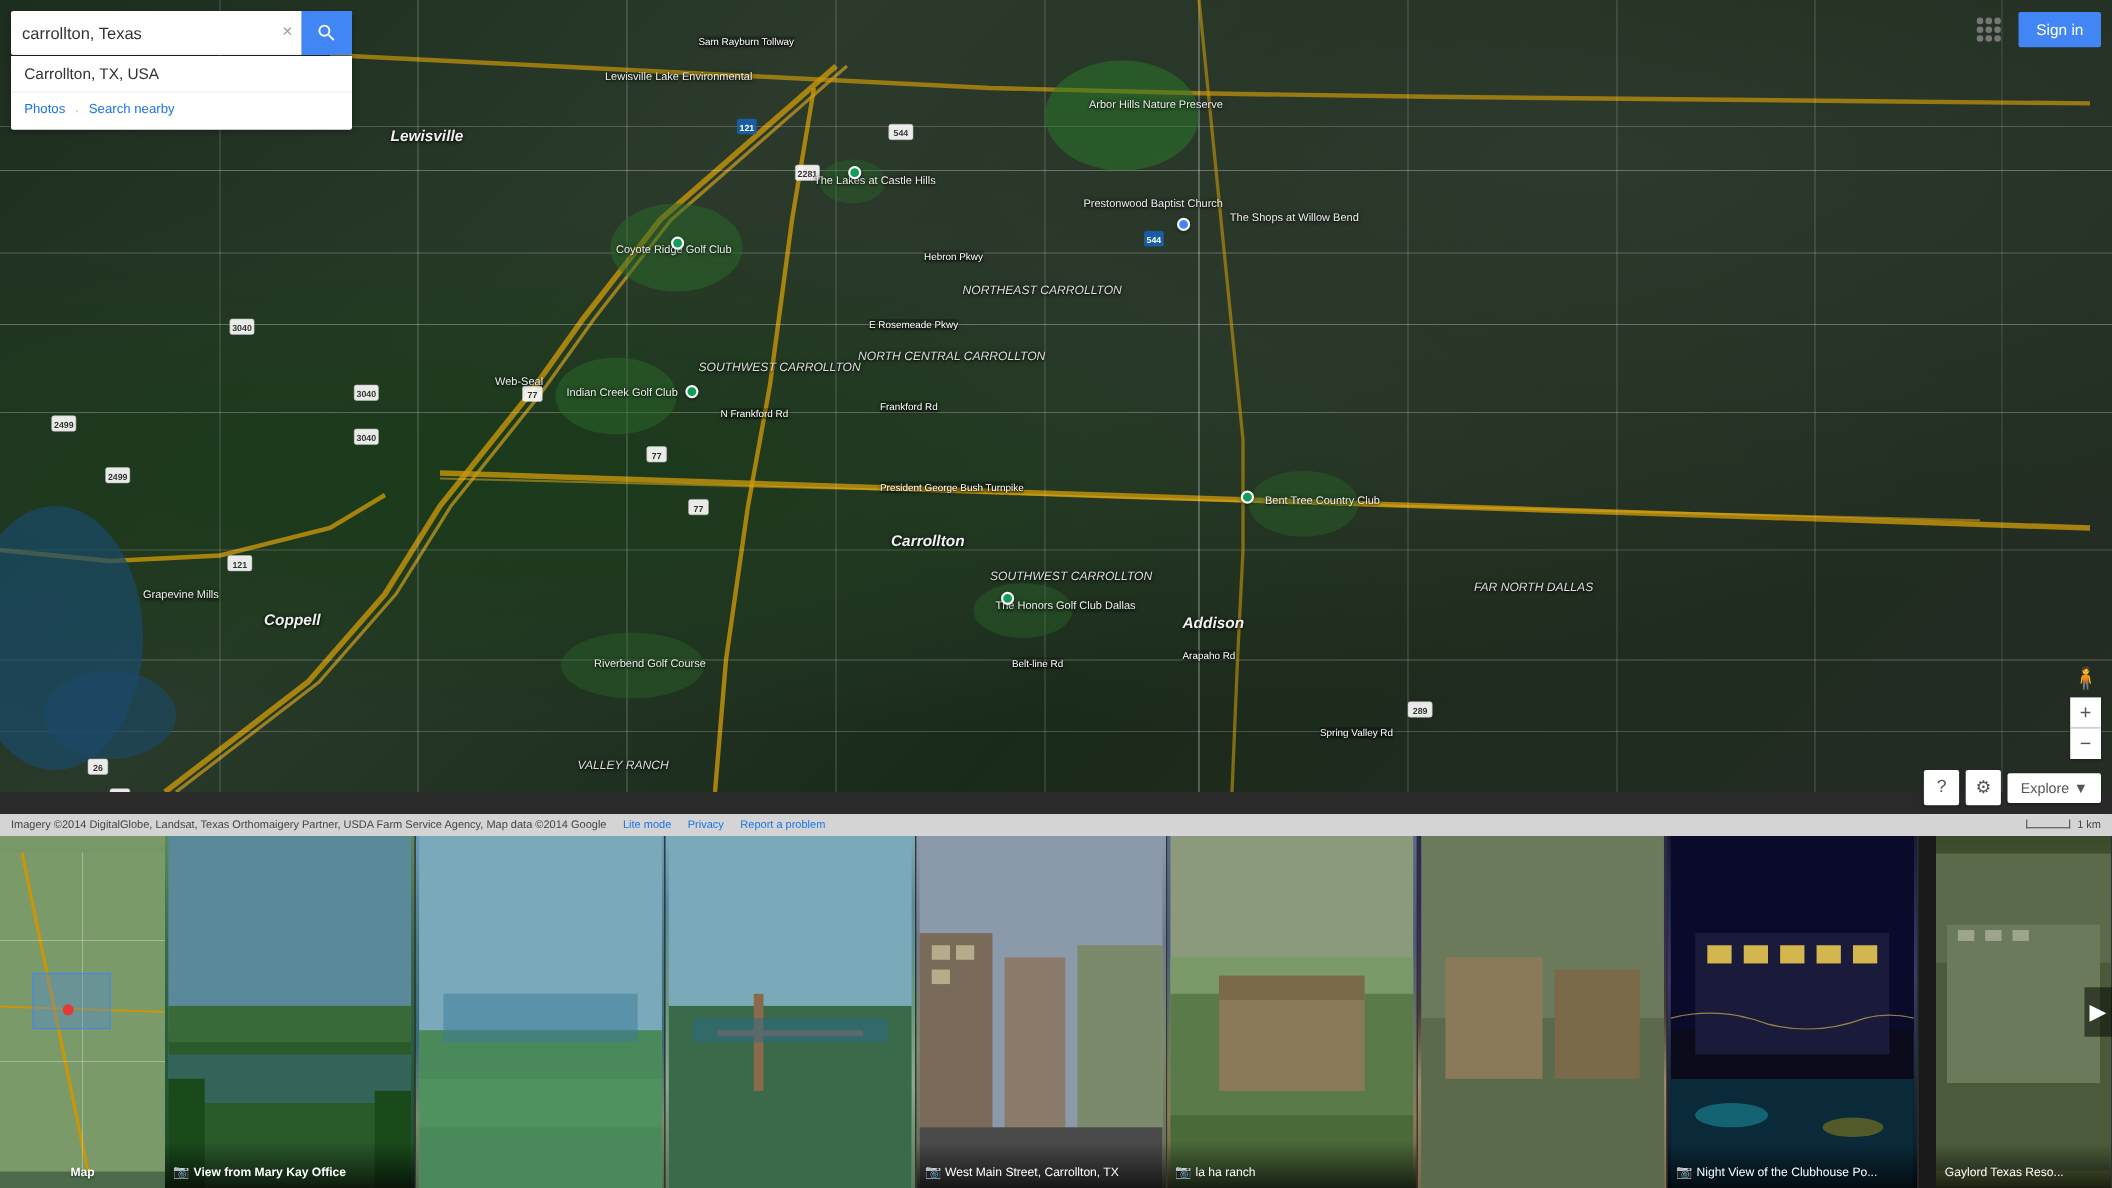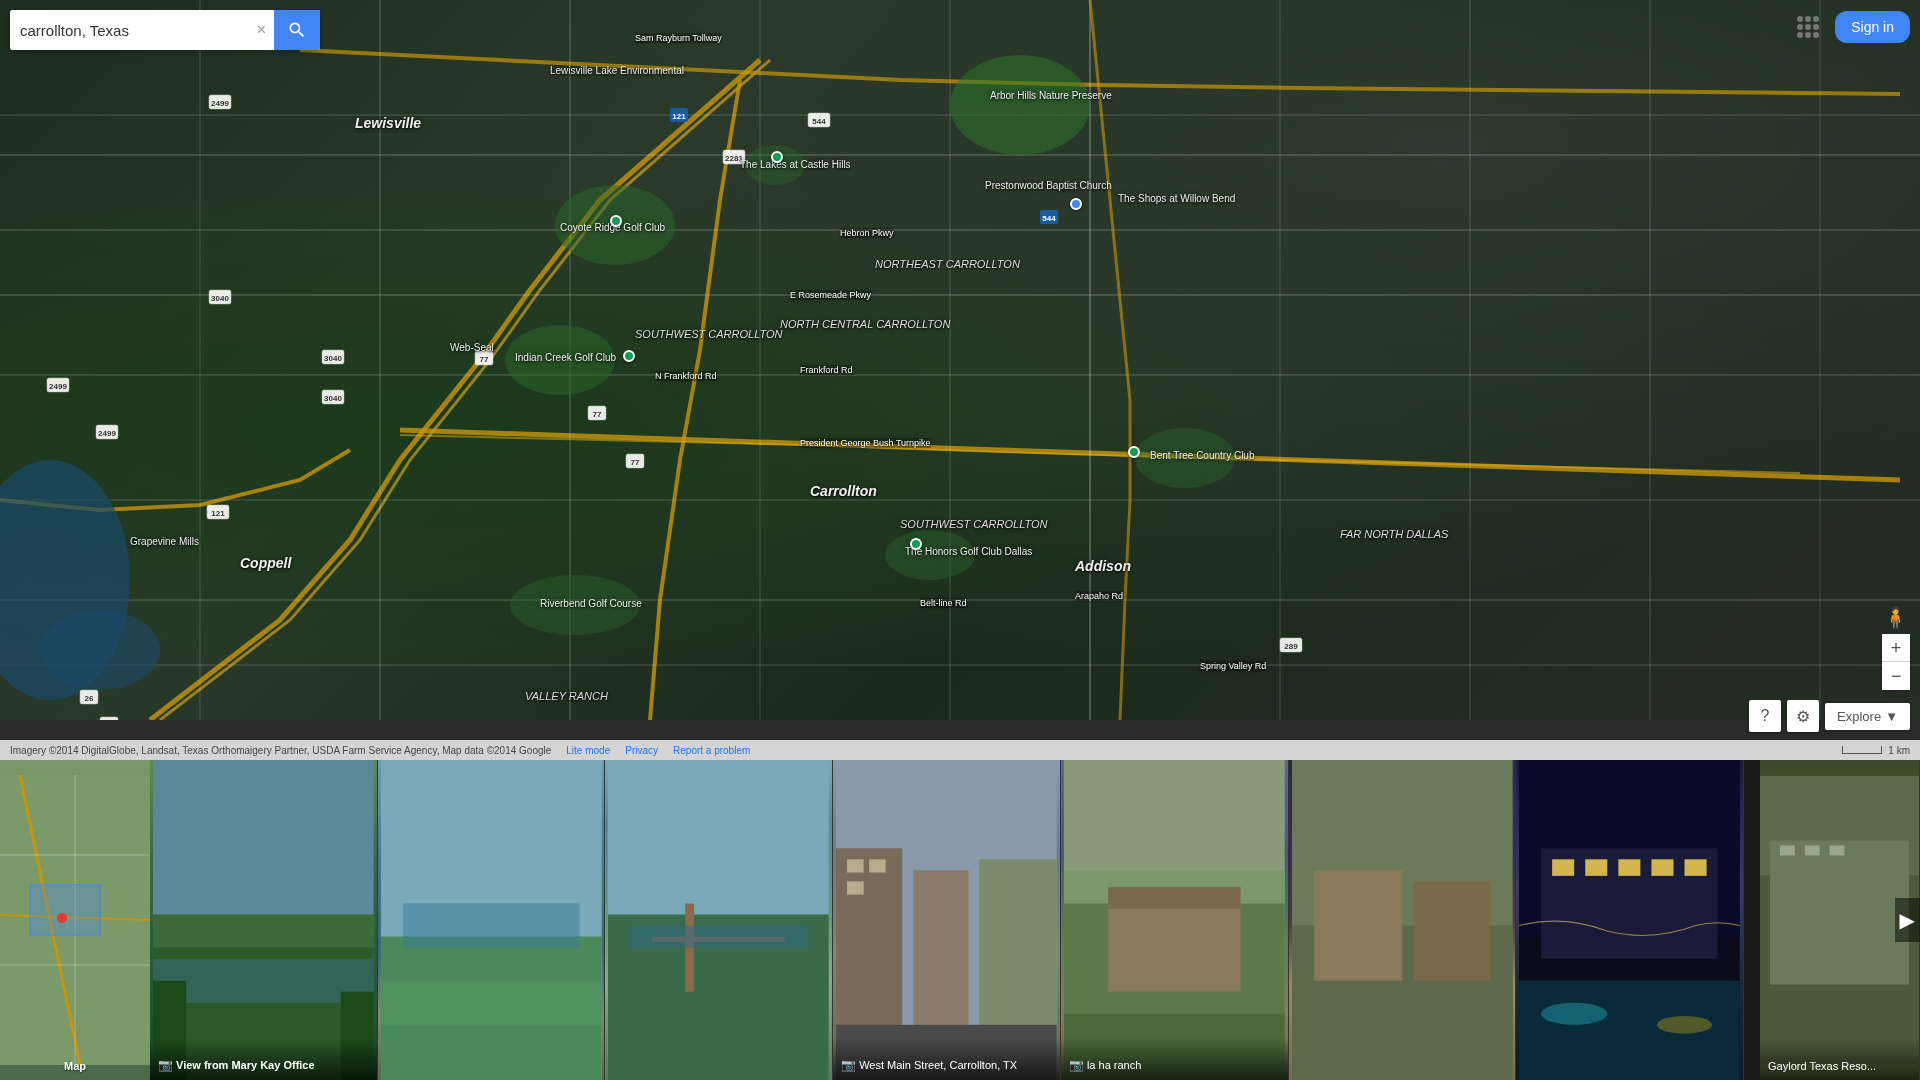--- a/index.html
+++ b/index.html
@@ -142,21 +142,21 @@
     .apps-dot {
       width: 6px; height: 6px;
       border-radius: 50%;
       background: #777;
     }
 
     #sign-in-btn {
       background: #4285f4;
       color: white;
       border: none;
-      border-radius: 12px;
+      border-radius: 2px;
       padding: 8px 16px;
       font-size: 14px;
       font-weight: 500;
       cursor: pointer;
     }
 
     
     .map-label {
       position: absolute;
       color: white;
@@ -527,20 +527,30 @@
 <div id="search-box">
   <div id="search-input-container">
     <input id="search-field" type="text" value="carrollton, Texas" style="">
     <button id="clear-btn">×</button>
     <button id="search-btn">
       <svg viewBox="0 0 24 24" xmlns="http://www.w3.org/2000/svg">
         <path d="M15.5 14h-.79l-.28-.27A6.471 6.471 0 0 0 16 9.5 6.5 6.5 0 1 0 9.5 16c1.61 0 3.09-.59 4.23-1.57l.27.28v.79l5 4.99L20.49 19l-4.99-5zm-6 0C7.01 14 5 11.99 5 9.5S7.01 5 9.5 5 14 7.01 14 9.5 11.99 14 9.5 14z"></path>
       </svg>
     </button>
   </div>
+  <div id="autocomplete-dropdown">
+    <div class="autocomplete-item">
+      <div class="autocomplete-title">Carrollton, TX, USA</div>
+    </div>
+    <div class="autocomplete-links">
+      <a class="autocomplete-link">Photos</a>
+      <span class="autocomplete-separator">·</span>
+      <a class="autocomplete-link">Search nearby</a>
+    </div>
+  </div>
 </div>
 
 <div id="top-right">
   <div id="apps-grid">
     <div class="apps-dot"></div>
     <div class="apps-dot"></div>
     <div class="apps-dot"></div>
     <div class="apps-dot"></div>
     <div class="apps-dot"></div>
     <div class="apps-dot"></div>
@@ -699,20 +709,24 @@
       <rect x="120" y="90" width="20" height="15" fill="#e8c850" opacity="0.9"></rect>
       <rect x="150" y="90" width="20" height="15" fill="#e8c850" opacity="0.9"></rect>
 
       <rect x="0" y="200" width="200" height="90" fill="#0a2a3a"></rect>
 
       <ellipse cx="50" cy="230" rx="30" ry="10" fill="#1a8a9a" opacity="0.6"></ellipse>
       <ellipse cx="150" cy="240" rx="25" ry="8" fill="#9a8a1a" opacity="0.5"></ellipse>
 
       <path d="M 0,150 Q 40,140 80,155 Q 120,165 160,150 Q 180,145 200,150" stroke="#e8c850" stroke-width="1" fill="none" opacity="0.6"></path>
     </svg>
+    <div class="photo-label">
+      <span style="font-size:12px;">📷</span>
+      <span>Night View of the Clubhouse Po...</span>
+    </div>
   </div>
 
   <div class="photo-item photo-bg-9" style="position:relative;flex:0 0 160px;">
     <svg style="position:absolute;top:0;left:0;width:100%;height:100%;" viewBox="0 0 160 290">
       <rect width="160" height="290" fill="#5a6a4a"></rect>
       <rect x="0" y="100" width="160" height="190" fill="#4a5a3a"></rect>
 
       <rect x="10" y="60" width="140" height="150" fill="#6a7a5a"></rect>
       <rect x="10" y="40" width="140" height="25" fill="#5a6a4a"></rect>
 

